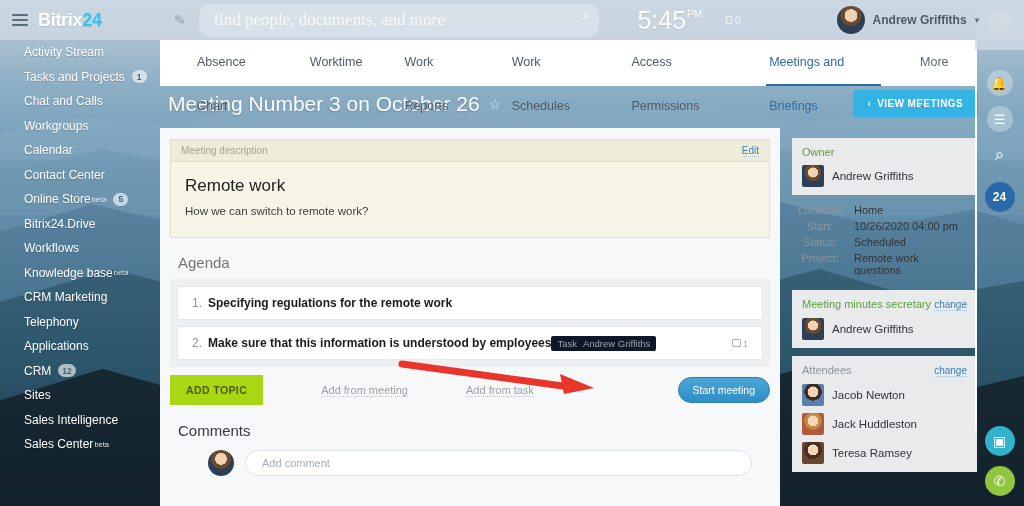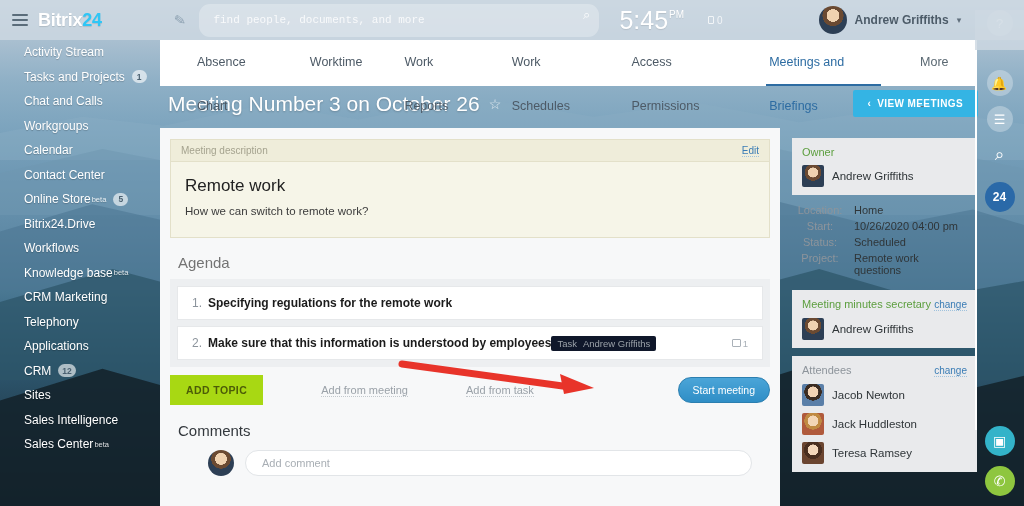--- a/index.html
+++ b/index.html
@@ -42,26 +42,26 @@
             display: flex; flex-direction: column; justify-content: space-between; cursor: pointer; }
   .burger i { display: block; height: 2px; background: #5a6c7a; border-radius: 1px; }
   .logo { font-size: 18px; font-weight: bold; color: #fff; letter-spacing: -.3px;
           text-shadow: 0 1px 1px rgba(0,0,0,.12); }
   .logo .b24 { color: #2fc6f6; }
   .pencil { margin-left: 72px; color: #8fa3b3; font-size: 14px; transform: rotate(-8deg); }
   .searchwrap { position: relative; margin-left: 14px; }
   .searchbox {
     width: 400px; height: 33px; border-radius: 11px;
     background: rgba(255,255,255,.28); border: none; outline: none;
-    padding: 0 28px 0 14px; font-size: 11px; color: #fff;
-    font-family: Liberation Mono, monospace;
+    padding: 0 28px 0 14px; font-size: 17px; color: #fff;
+    font-family: Liberation Serif, serif;
   }
   .searchbox::placeholder { color: rgba(255,255,255,.82); }
   .search-ico { position: absolute; right: 9px; top: 3px; color: rgba(255,255,255,.9); font-size: 13px; }
-  .clock { margin-left: 20px; font-size: 25px; color: #fff; font-weight: 300;
+  .clock { margin-left: 38px; font-size: 25px; color: #fff; font-weight: 300;
            text-shadow: 0 1px 1px rgba(0,0,0,.1); display: flex; align-items: flex-start; }
   .clock sup { font-size: 10px; margin-top: 3px; margin-left: 1px; }
   .timer { margin-left: 24px; display: flex; align-items: center; gap: 3px;
            color: rgba(255,255,255,.75); font-size: 10px; }
   .timer .sq { width: 6px; height: 8px; border: 1.5px solid rgba(255,255,255,.75); border-radius: 1px; }
   .userbox { margin-left: 96px; display: flex; align-items: center; gap: 8px; cursor: pointer; }
   .avatar { border-radius: 50%; background-size: cover; flex: none;
             background: radial-gradient(circle at 50% 34%, #f0d2b0 0 26%, #6b4a32 27% 44%, #2d3f55 45% 100%); }
   .av28 { width: 28px; height: 28px; }
   .uname { font-size: 12px; color: #4c5b68; font-weight: bold; }

